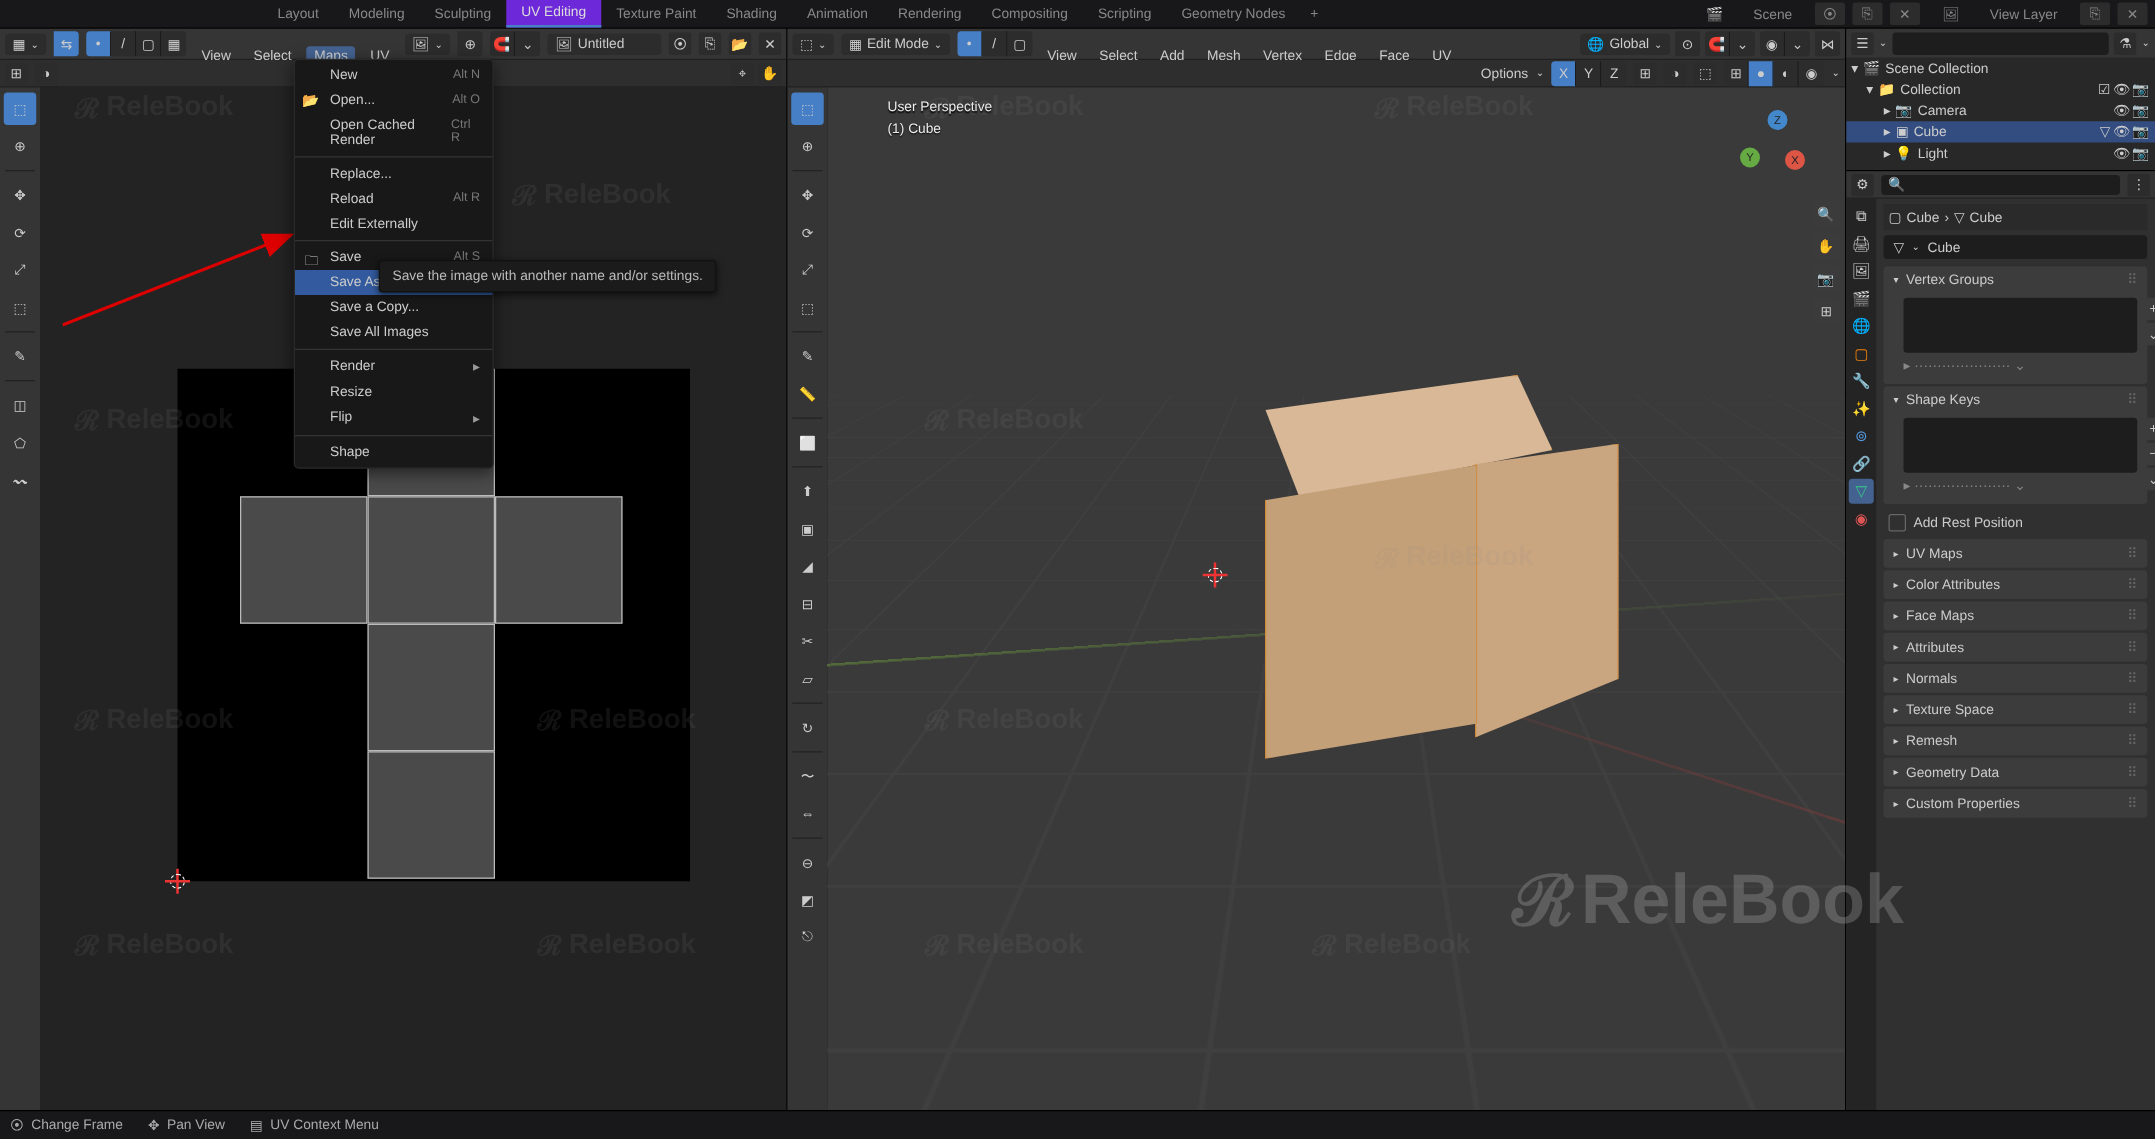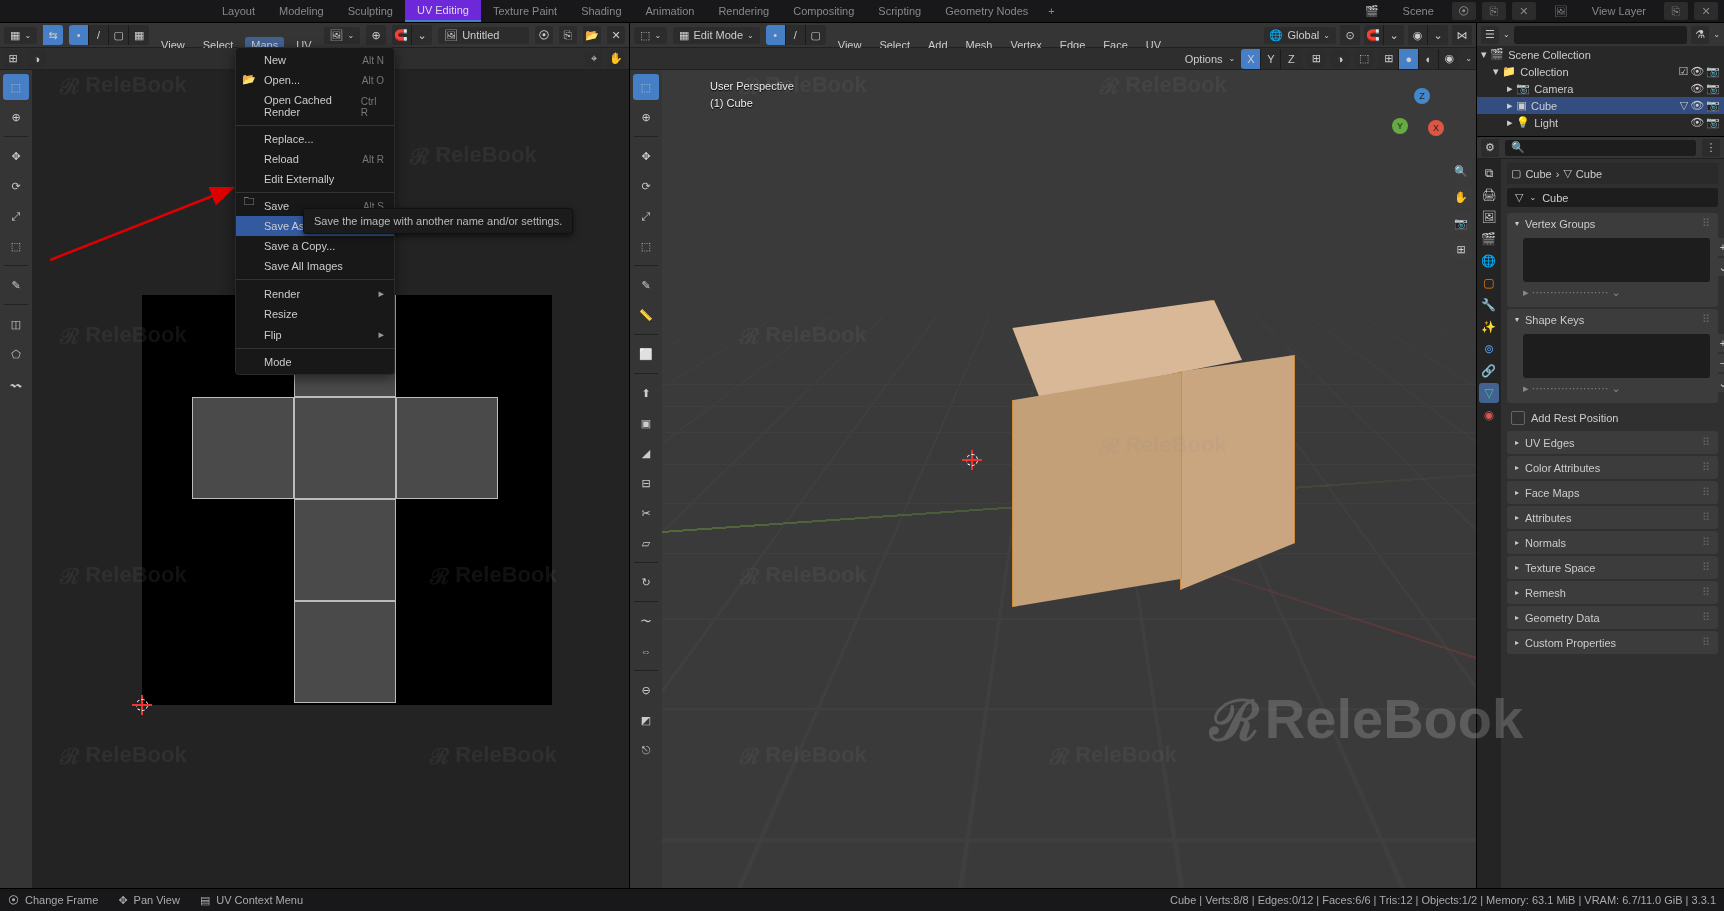--- a/index.html
+++ b/index.html
@@ -73,21 +73,21 @@
 .cursor3d { position:absolute; left:300px; top:380px; }
 
 .vp-label { position:absolute; top:8px; left:48px; color:#eee; line-height:1.5; text-shadow:0 1px 1px #000; }
 .vp-gizmo { position:absolute; top:18px; right:28px; width:56px; height:56px; }
 .vp-gizmo .axis-ball { position:absolute; width:16px; height:16px; border-radius:50%; font-size:9px; display:flex; align-items:center; justify-content:center; color:#222; }
 .vp-side-btns { position:absolute; right:4px; top:90px; display:flex; flex-direction:column; gap:4px; }
 .vp-side-btns .b { width:22px; height:22px; background:#3b3b3b; border-radius:3px; display:flex; align-items:center;justify-content:center; }
 
 
 .dropdown { position:absolute; background:#181818; border:1px solid #2a2a2a; border-radius:4px; box-shadow:0 4px 12px rgba(0,0,0,0.5); min-width:160px; padding:2px 0; z-index:100; }
-.dropdown .item { display:flex; align-items:flex-end; padding:4px 10px 4px 28px; position:relative; cursor:pointer; }
+.dropdown .item { display:flex; align-items:flex-start; padding:4px 10px 4px 28px; position:relative; cursor:pointer; }
 .dropdown .item .sc { margin-left:auto; color:#777; font-size:10px; }
 .dropdown .item:hover, .dropdown .item.hl { background:#3b5e9a; }
 .dropdown .item.hl { background:#335a9e; }
 .dropdown .sep { height:1px; background:#333; margin:3px 0; }
 .dropdown .item .ico { position:absolute; left:6px; width:14px; text-align:center; }
 .dropdown .item .arrow { margin-left:auto; color:#999; }
 .tooltip { position:absolute; background:#1b1b1b; border:1px solid #111; padding:6px 10px; border-radius:3px; color:#bbb; z-index:101; box-shadow:0 2px 6px rgba(0,0,0,0.6); }
 
 .red-arrow { position:absolute; z-index:90; pointer-events:none; }
 
@@ -504,21 +504,21 @@
           </div>
         </div>
 
         <div style="display:flex;align-items:center;gap:6px;padding:6px 4px">
           <span style="width:14px;height:14px;border:1px solid #666;border-radius:2px;display:inline-block"></span>
           <span>Add Rest Position</span>
         </div>
 
         <div class="panel row">
             <span class="chev">▸</span>
-            <span>UV Edges</span>
+            <span>UV Maps</span>
             <span class="grip">⠿</span>
           </div>
         <div class="panel row">
             <span class="chev">▸</span>
             <span>Color Attributes</span>
             <span class="grip">⠿</span>
           </div>
         <div class="panel row">
             <span class="chev">▸</span>
             <span>Face Maps</span>
@@ -607,21 +607,21 @@
     </div>
     <div class="item">
       <span>Resize</span>
     </div>
     <div class="item">
       <span>Flip</span>
       <span class="arrow">▸</span>
     </div>
     <div class="sep"></div>
     <div class="item">
-      <span>Mode</span>
+      <span>Shape</span>
     </div>
   </div>
 <div class="tooltip" style="left:303px;top:208px">Save the image with another name and/or settings.</div>
 
 <svg class="red-arrow" style="left:50px;top:170px" width="200" height="100">
   <defs>
       <marker id="ah" markerWidth="10" markerHeight="8" refX="9" refY="4" orient="auto">
         <path d="M0,0 L10,4 L0,8 Z" fill="#d00"></path>
       </marker>
     </defs>
@@ -650,14 +650,13 @@
       <span>Change Frame</span>
     </div>
   <div class="grp">
       <span>✥</span>
       <span>Pan View</span>
     </div>
   <div class="grp">
       <span>▤</span>
       <span>UV Context Menu</span>
     </div>
-  <div class="right">Cube | Verts:8/8 | Edges:0/12 | Faces:6/6 | Tris:12 | Objects:1/2 | Memory: 63.1 MiB | VRAM: 6.7/11.0 GiB | 3.3.1</div>
 </div>
 
 </body></html>

